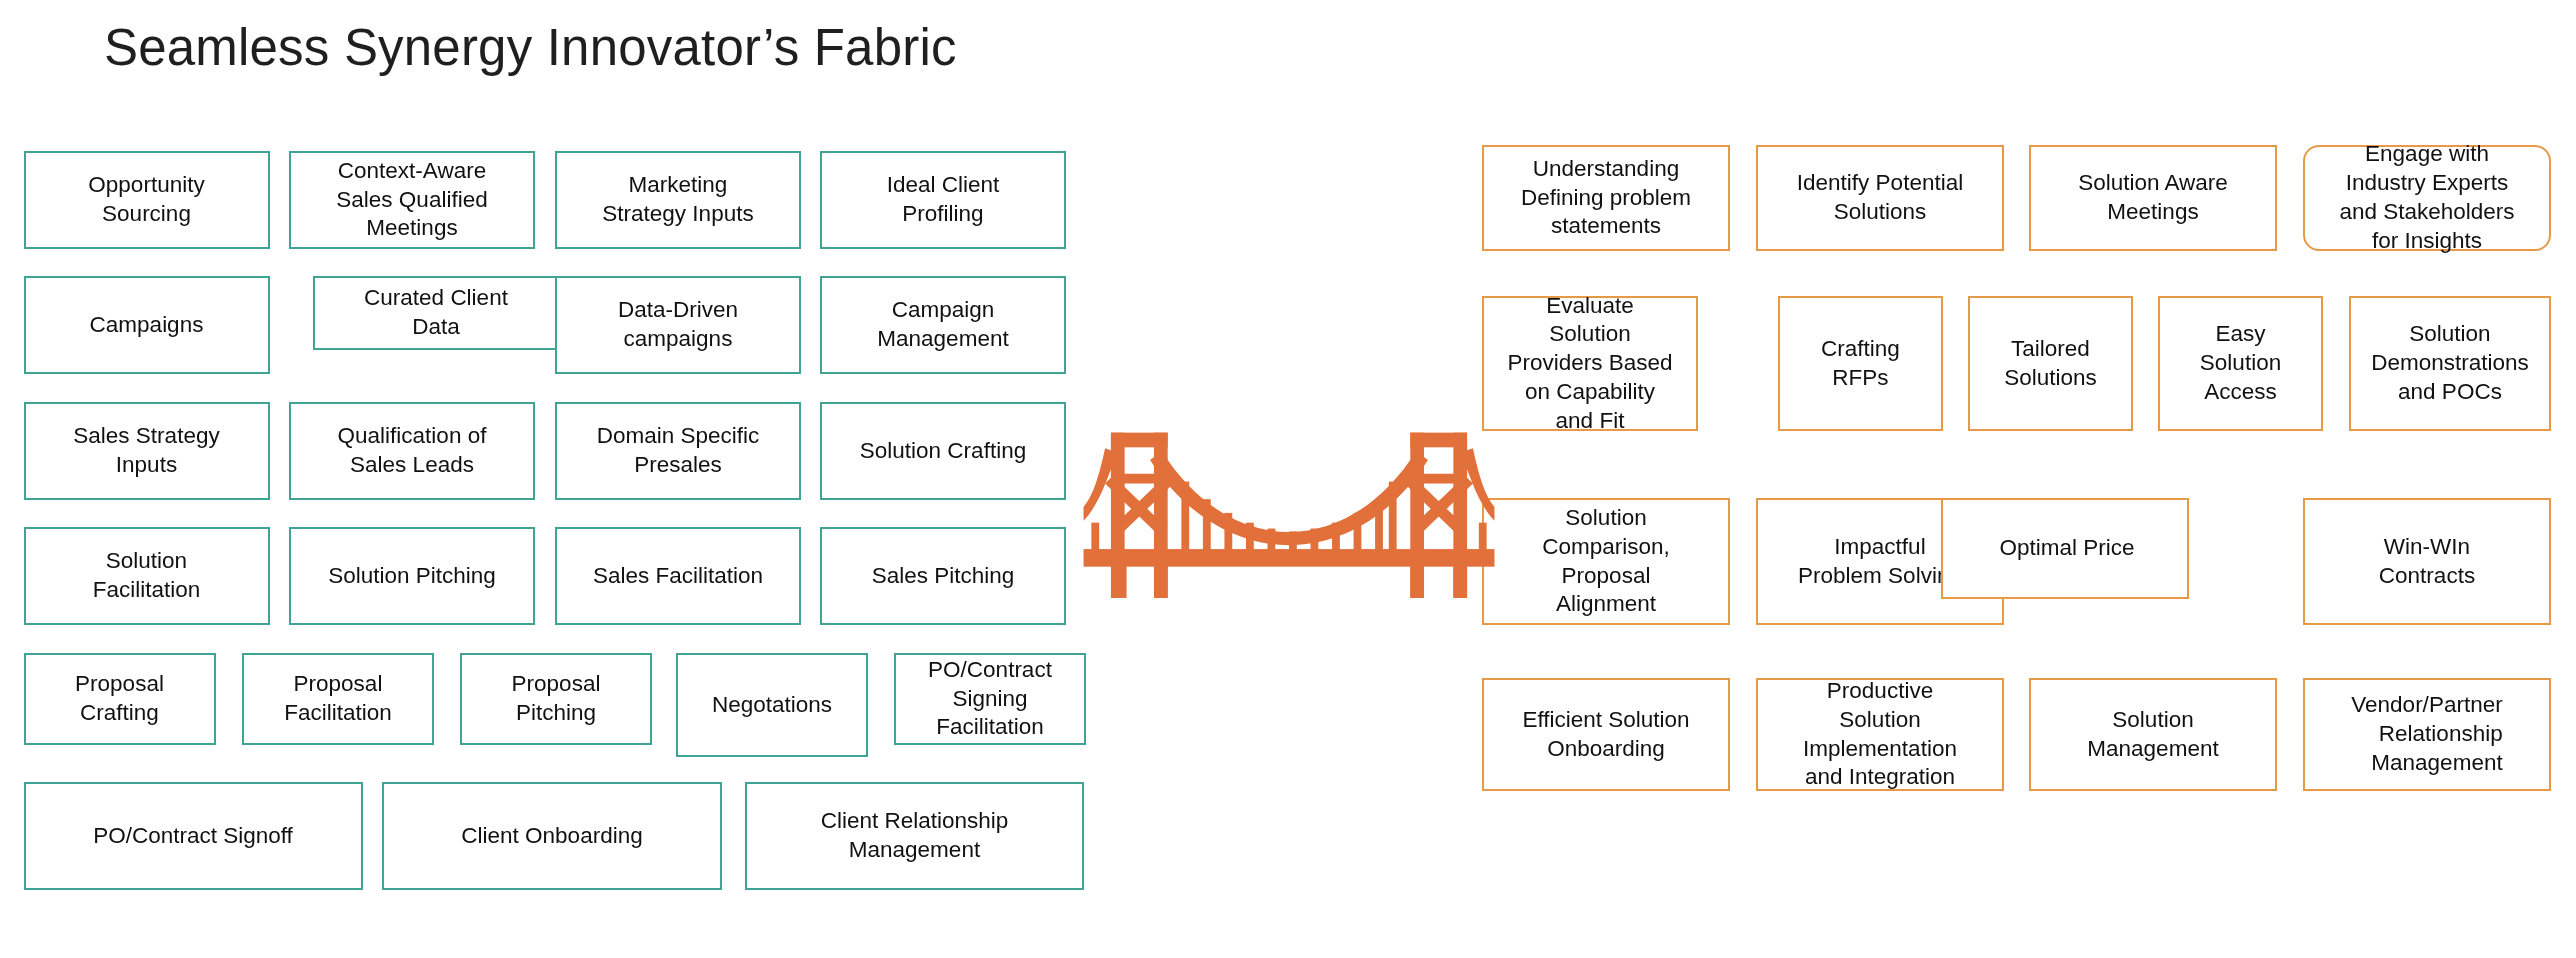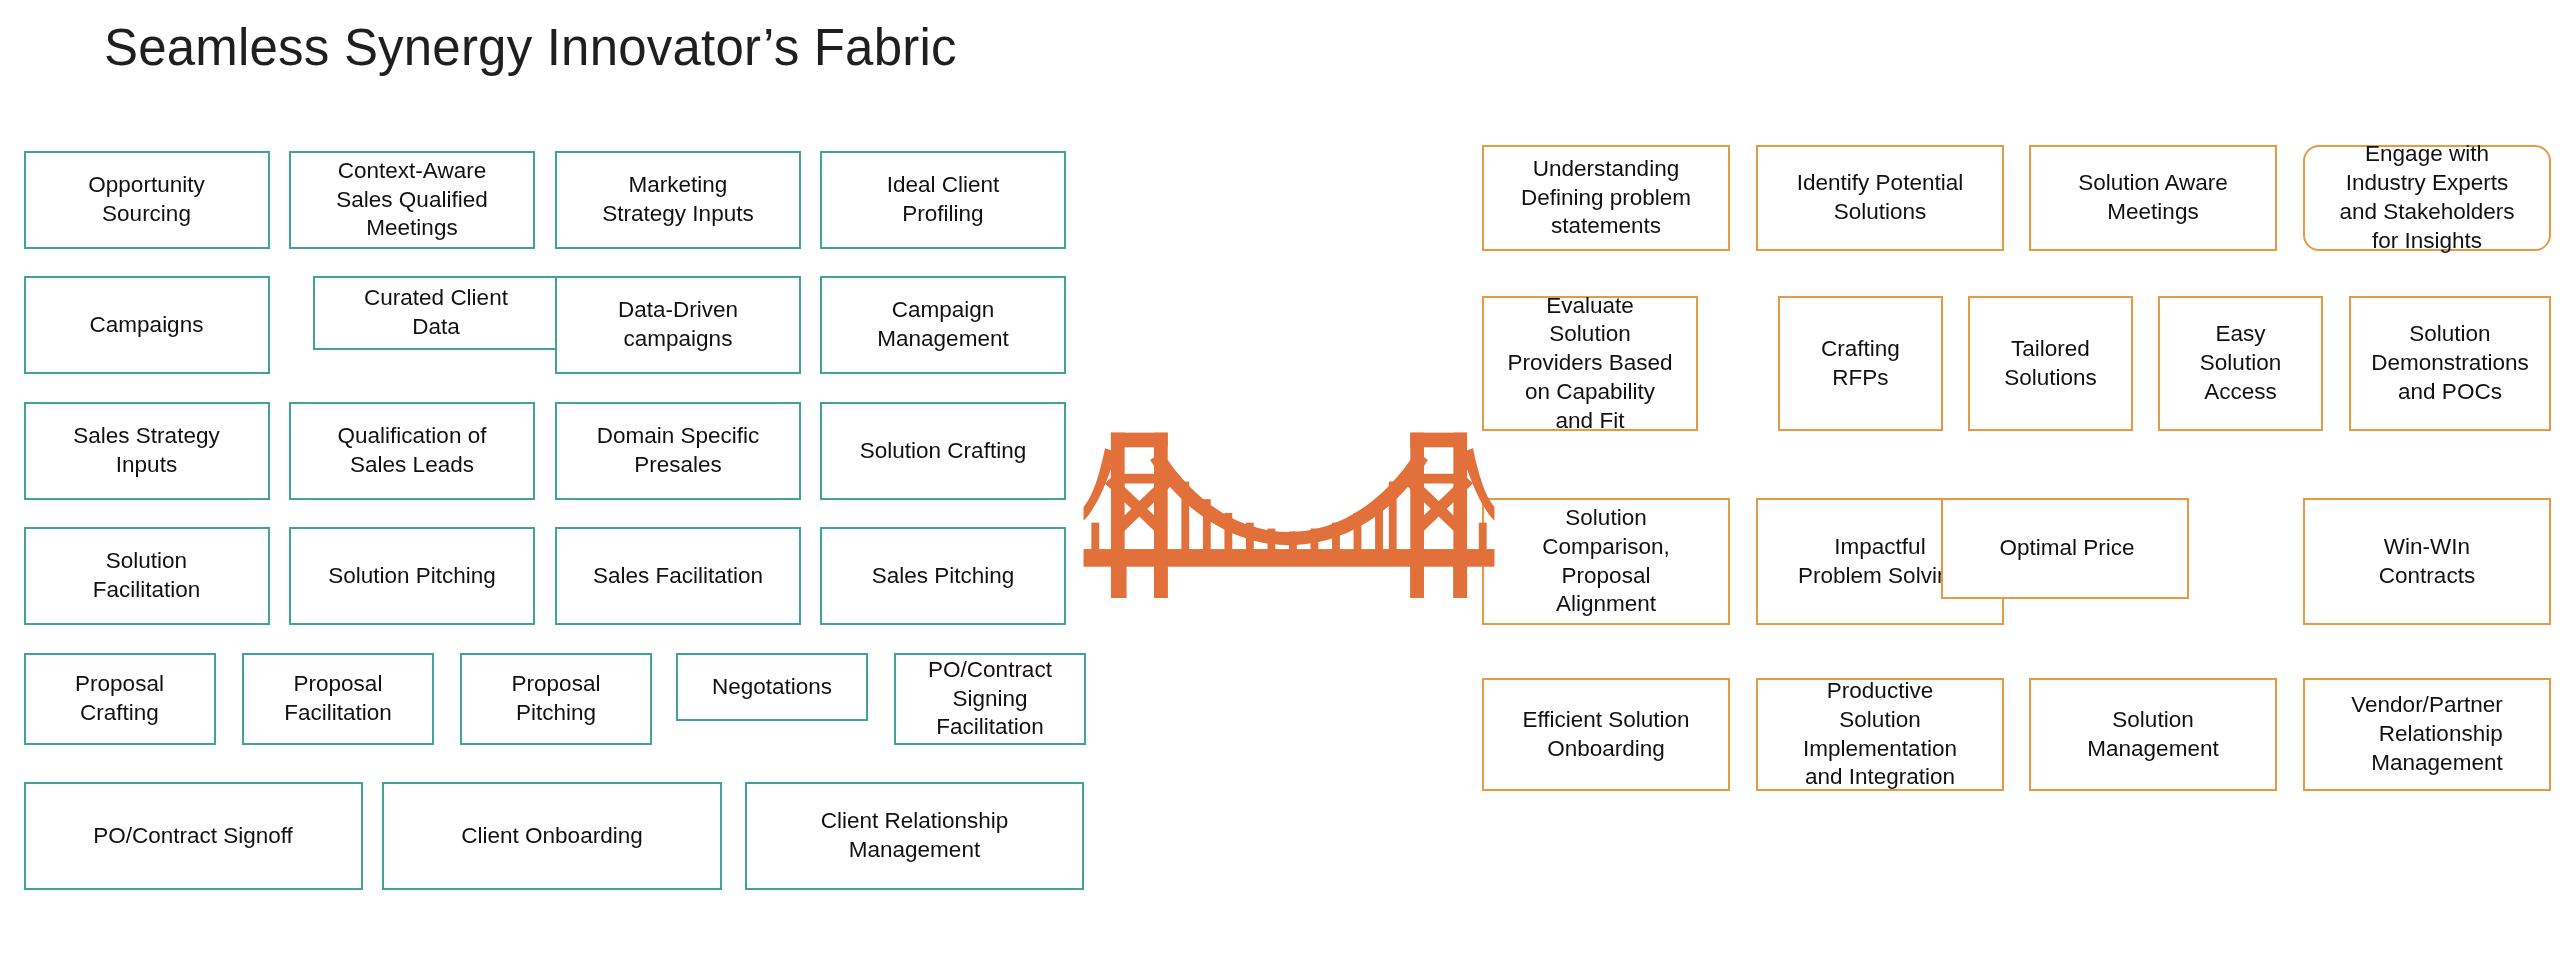--- a/index.html
+++ b/index.html
@@ -97,21 +97,21 @@
 Facilitation</div>
       <div class="node teal" style="left: 289px; top: 527px; width: 246px; height: 98px;">Solution Pitching</div>
       <div class="node teal" style="left: 555px; top: 527px; width: 246px; height: 98px;">Sales Facilitation</div>
       <div class="node teal" style="left: 820px; top: 527px; width: 246px; height: 98px;">Sales Pitching</div>
       <div class="node teal" style="left: 23.5px; top: 653px; width: 192px; height: 92px;">Proposal
 Crafting</div>
       <div class="node teal" style="left: 242px; top: 653px; width: 192px; height: 92px;">Proposal
 Facilitation</div>
       <div class="node teal" style="left: 460px; top: 653px; width: 192px; height: 92px;">Proposal
 Pitching</div>
-      <div class="node teal" style="left: 676px; top: 653px; width: 192px; height: 68px;">Negotations</div>
+      <div class="node teal" style="left: 676px; top: 653px; width: 192px; height: 104px;">Negotations</div>
       <div class="node teal" style="left: 894px; top: 653px; width: 192px; height: 92px;">PO/Contract
 Signing
 Facilitation</div>
       <div class="node teal" style="left: 23.5px; top: 782px; width: 339px; height: 108px;">PO/Contract Signoff</div>
       <div class="node teal" style="left: 382px; top: 782px; width: 340px; height: 108px;">Client Onboarding</div>
       <div class="node teal" style="left: 745px; top: 782px; width: 339px; height: 108px;">Client Relationship
 Management</div>
     </div>
   <div class="panel" id="right-panel">
       <div class="node orange" style="left: 1482px; top: 145px; width: 248px; height: 106px;">Understanding

